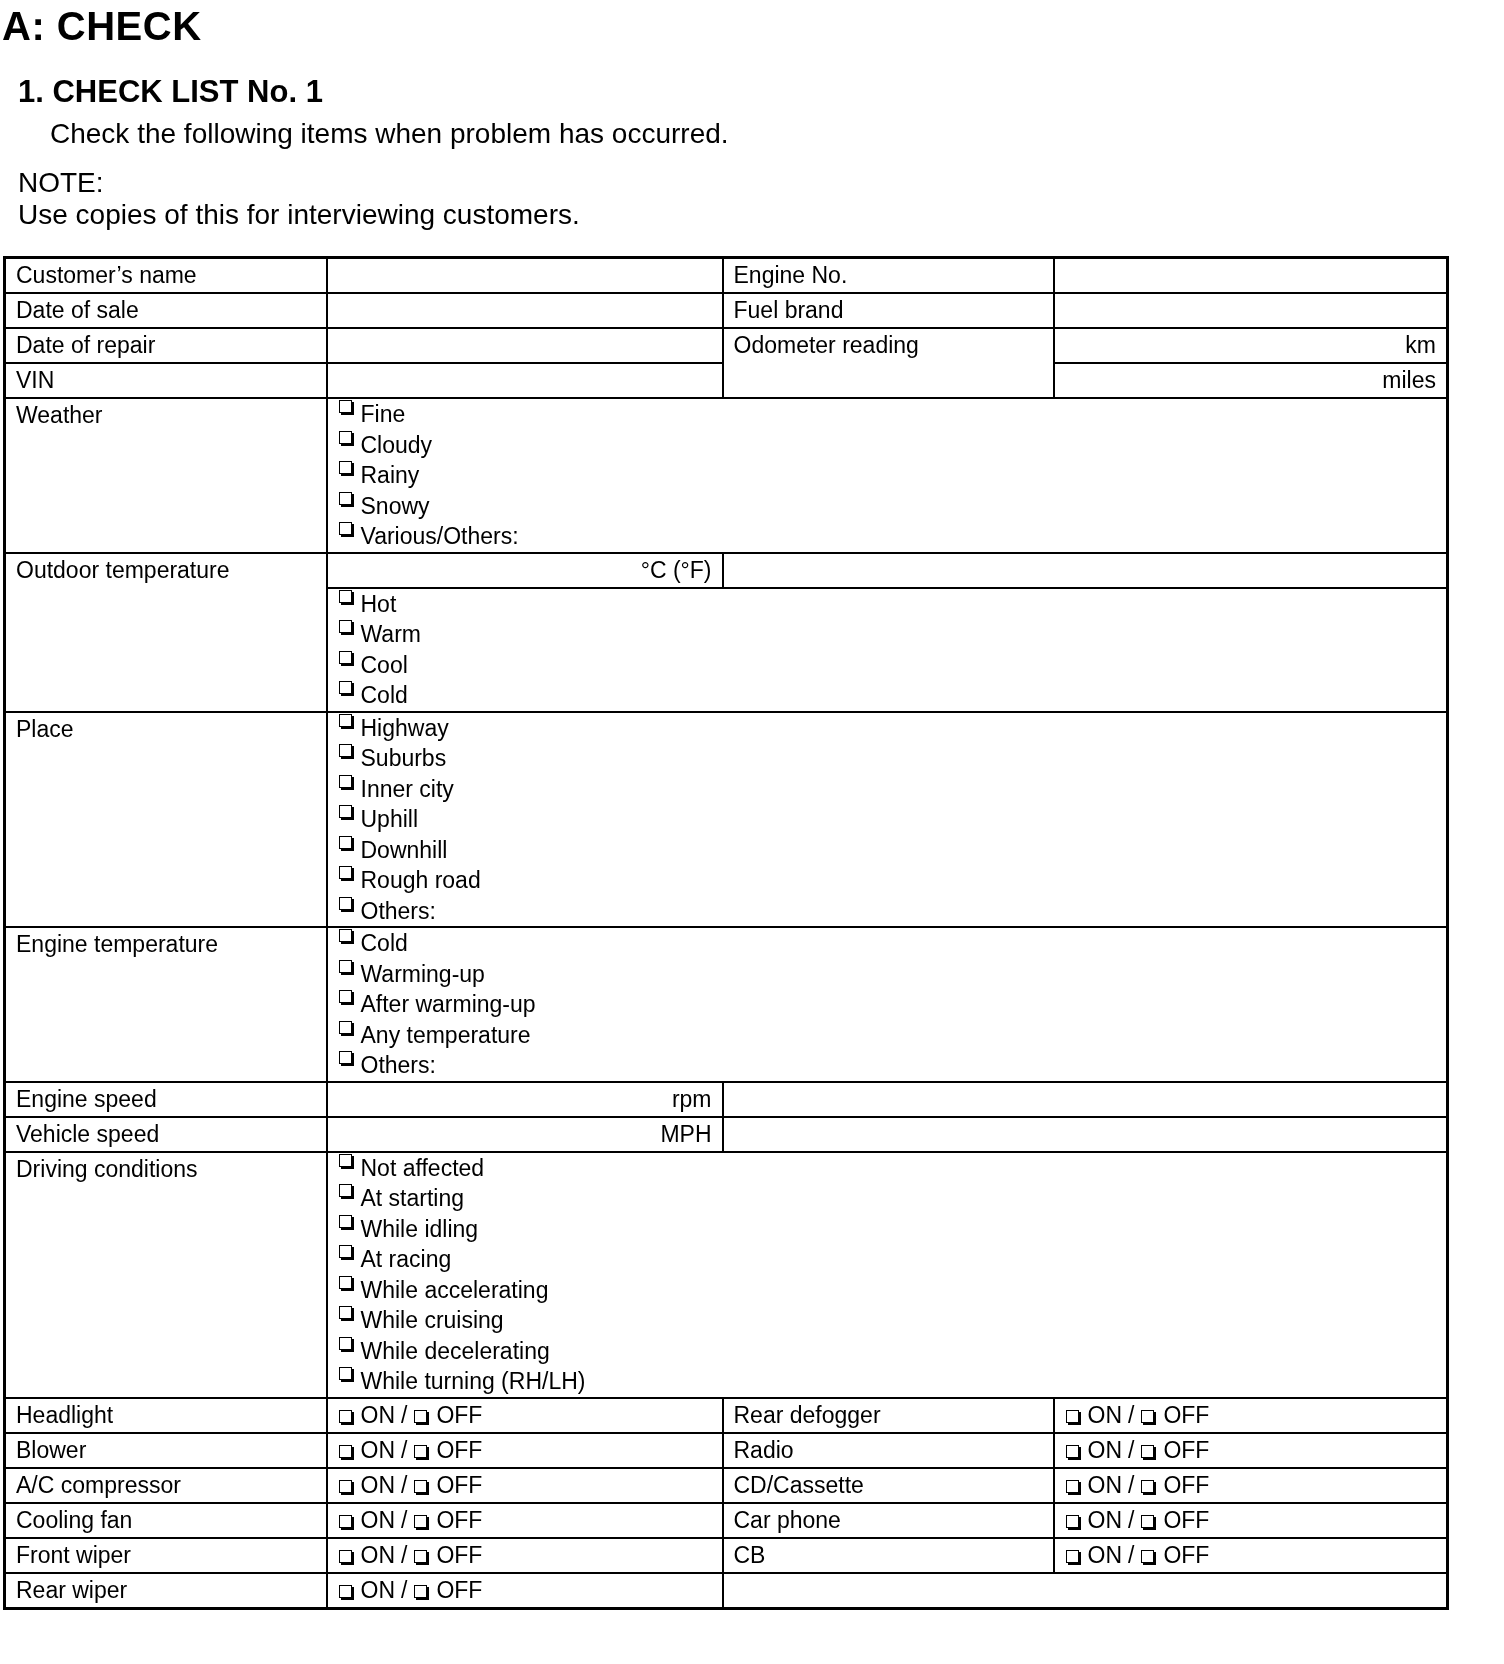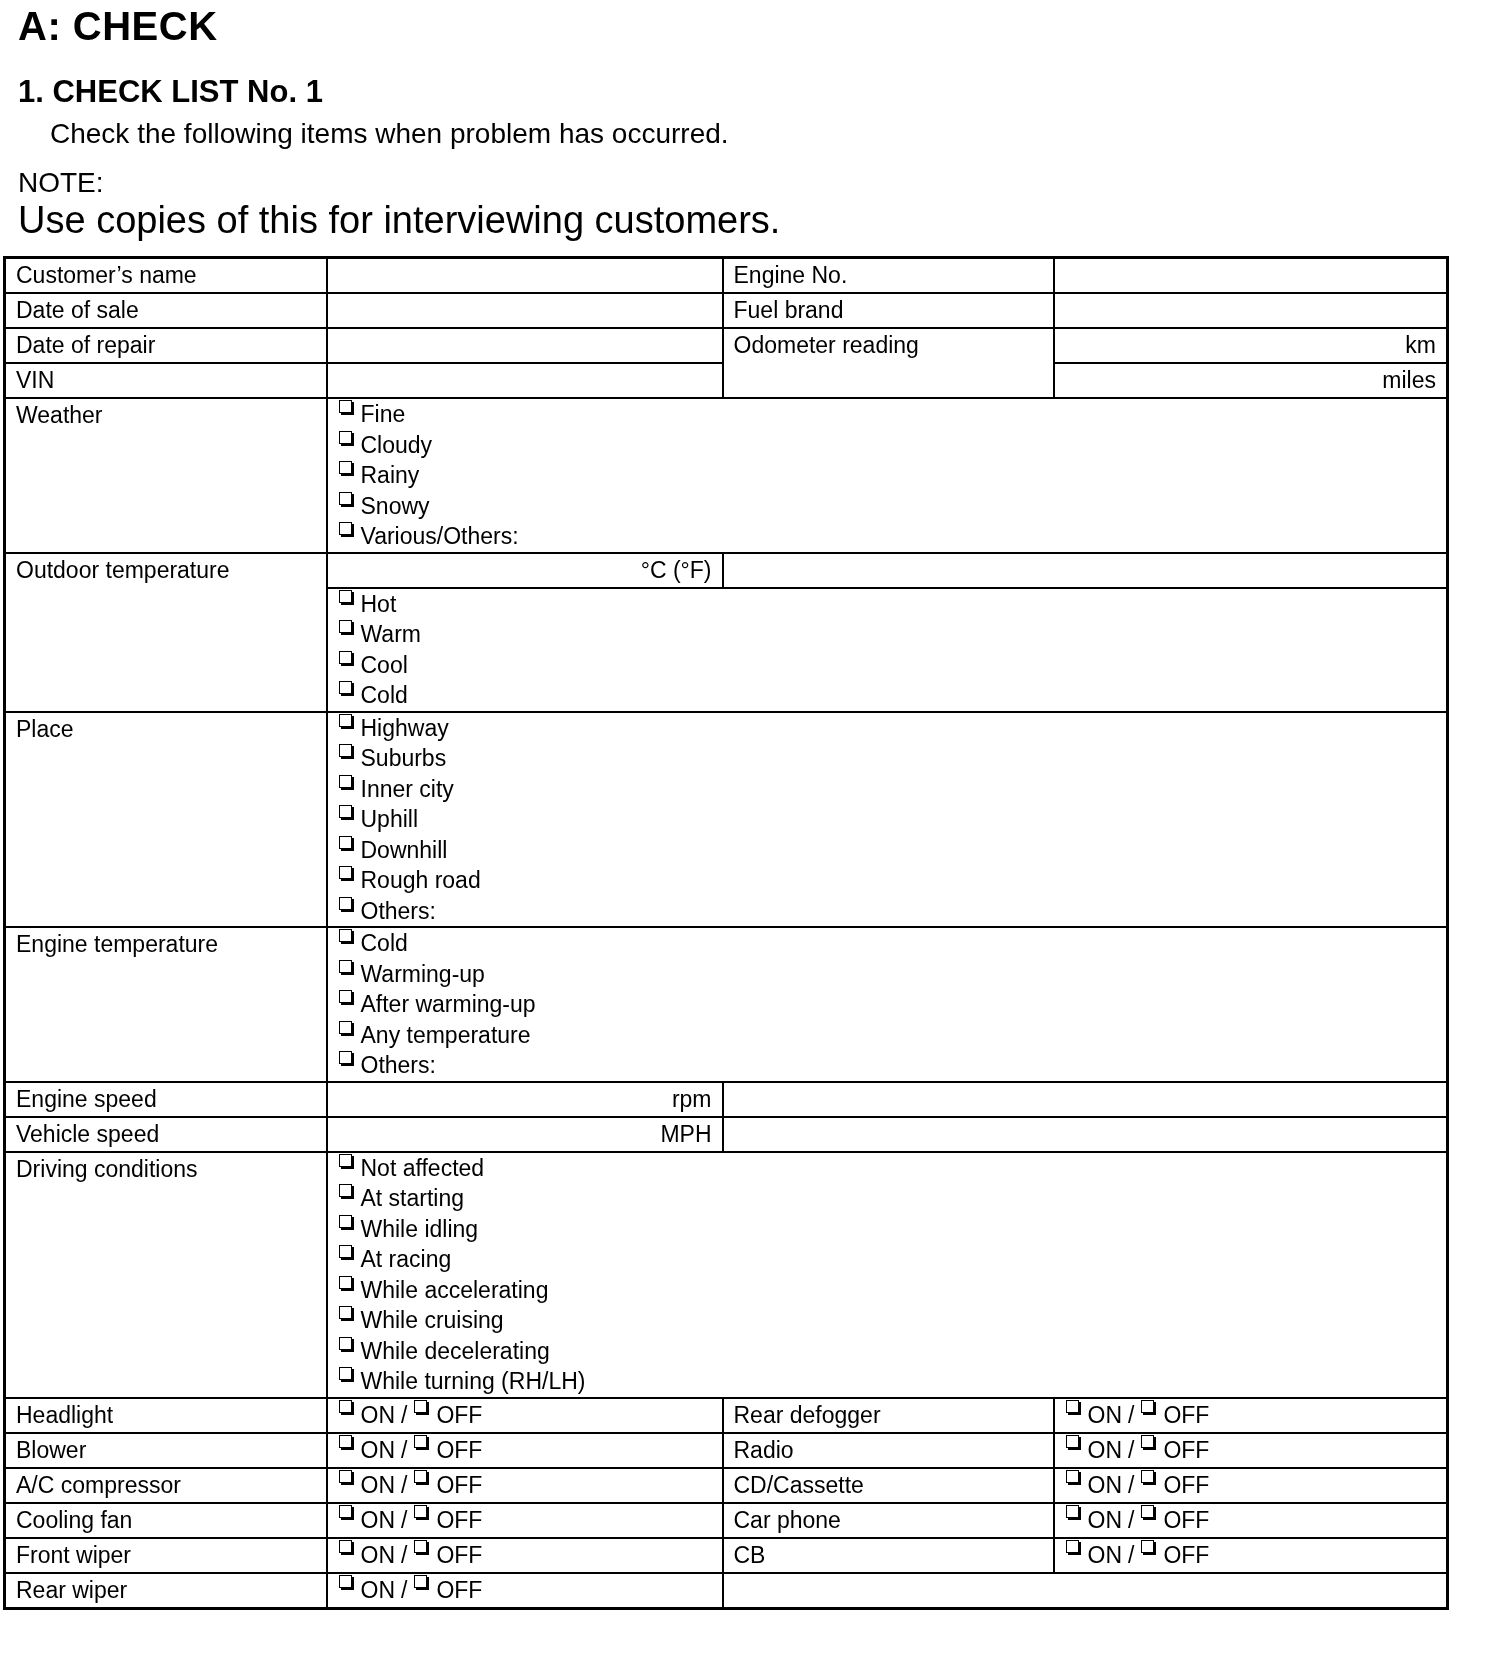--- a/index.html
+++ b/index.html
@@ -1,24 +1,24 @@
 <!DOCTYPE html>
 <html><head>
 <meta charset="utf-8">
 <style>
   html, body { margin: 0; padding: 0; background: #ffffff; }
   body {
     width: 1504px; height: 1664px; position: relative; overflow: hidden;
     font-family: "Liberation Sans", sans-serif; color: #000000;
   }
-  .h1 { position: absolute; left: 18px; top: 4px; font-size: 40px; font-weight: bold; letter-spacing: 0.5px; text-align: right; }
+  .h1 { position: absolute; left: 2px; top: 4px; font-size: 40px; font-weight: bold; letter-spacing: 0.5px; text-align: right; }
   .h2 { position: absolute; left: 18px; top: 74px; font-size: 31px; font-weight: bold; }
   .p1 { position: absolute; left: 18px; top: 118px; font-size: 28px; margin-left: 32px; }
   .p2 { position: absolute; left: 18px; top: 167px; font-size: 28px; }
-  .p3 { position: absolute; left: 18px; top: 199px; font-size: 38px; text-align: right; }
+  .p3 { position: absolute; left: 18px; top: 199px; font-size: 28px; text-align: right; }
 
   table.form {
     position: absolute; left: 3px; top: 256px;
     width: 1443px;
     border-collapse: collapse;
     border: 3px solid #000;
     font-size: 23px;
     table-layout: fixed;
   }
   table.form td {
@@ -31,21 +31,21 @@
   }
   table.form td.thin-b { border-bottom-width: 1px; }
   table.form td.right { text-align: right; }
   .opts { padding-top: 0; }
   .opt { height: 30.5px; line-height: 30.5px; display: flex; align-items: flex-start; }
   .box {
     display: inline-block; width: 13px; height: 13px; border: 1.5px solid #000;
     box-shadow: 2px 2px 0 #000; margin-right: 9px; margin-left: 1px; box-sizing: border-box;
     position: relative; top: 1px;
   }
-  .onoff { display: flex; align-items: flex-start; }
+  .onoff { display: flex; align-items: center; }
   .onoff .sep { margin: 0 6px; }
 </style>
 </head>
 <body>
 
 <div class="h1">A:  CHECK</div>
 <div class="h2">1.  CHECK LIST No. 1</div>
 <div class="p1">Check the following items when problem has occurred.</div>
 <div class="p2">NOTE:</div>
 <div class="p3">Use copies of this for interviewing customers.</div>

